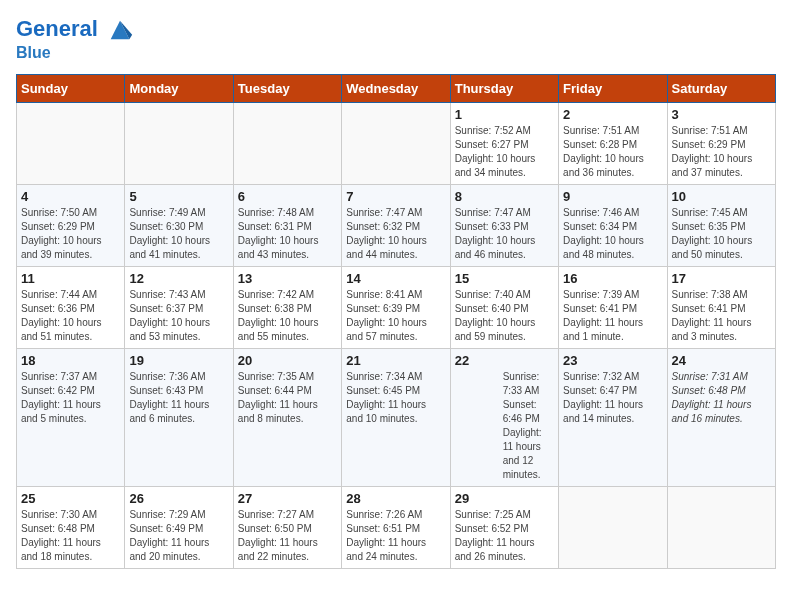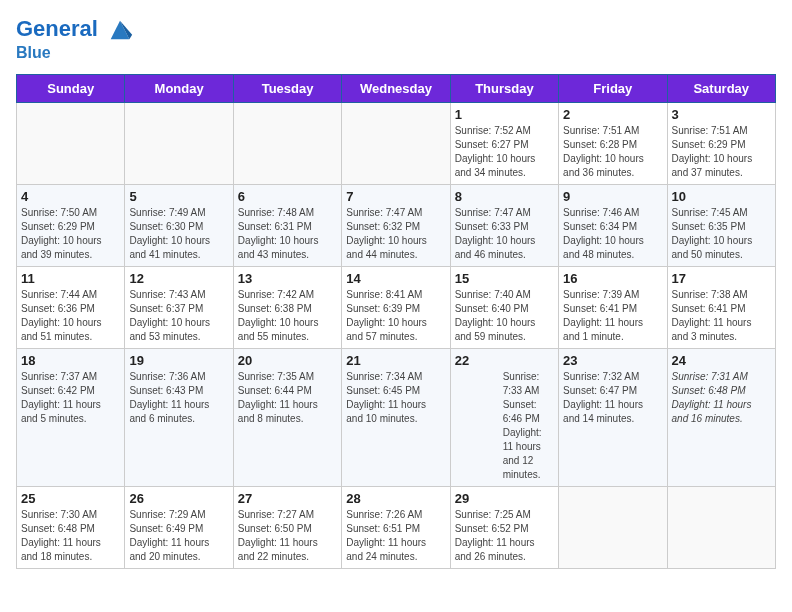--- a/index.html
+++ b/index.html
@@ -46,26 +46,26 @@
     .location-title {
       font-size: 16px;
       color: #555;
     }
     table {
       width: 100%;
       border-collapse: collapse;
       table-layout: fixed;
     }
     th {
-      background-color: #6d28d9;
+      background-color: #c2410c;
       color: #fff;
       font-size: 13px;
       font-weight: bold;
       padding: 6px 4px;
-      text-align: center;
+      text-align: left;
       border: 1px solid #2060a0;
     }
     td {
       border: 1px solid #ccc;
       vertical-align: top;
       padding: 4px 4px;
       font-size: 10px;
       color: #333;
       height: 80px;
       background: #fff;

